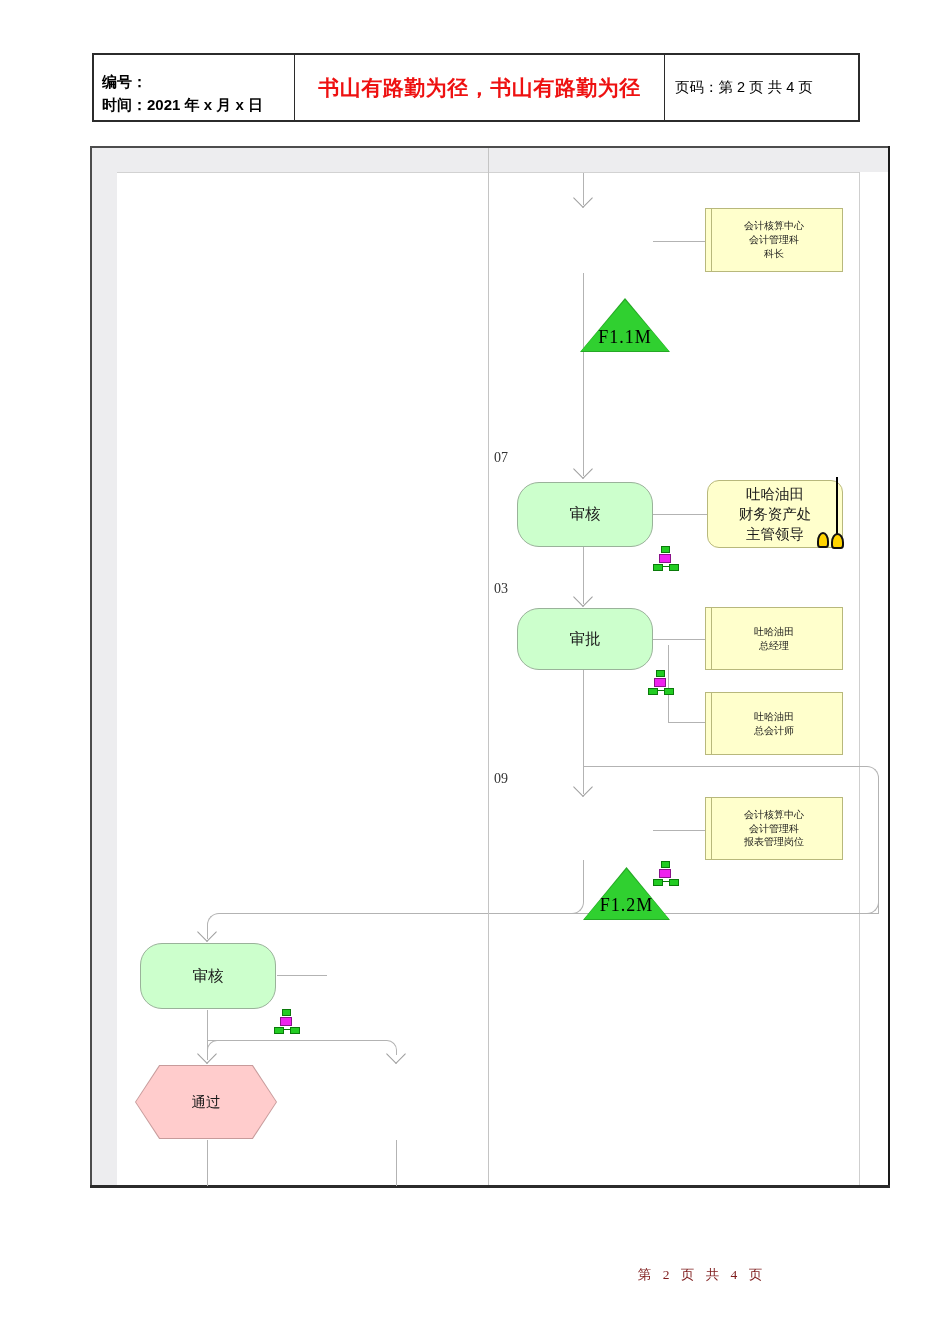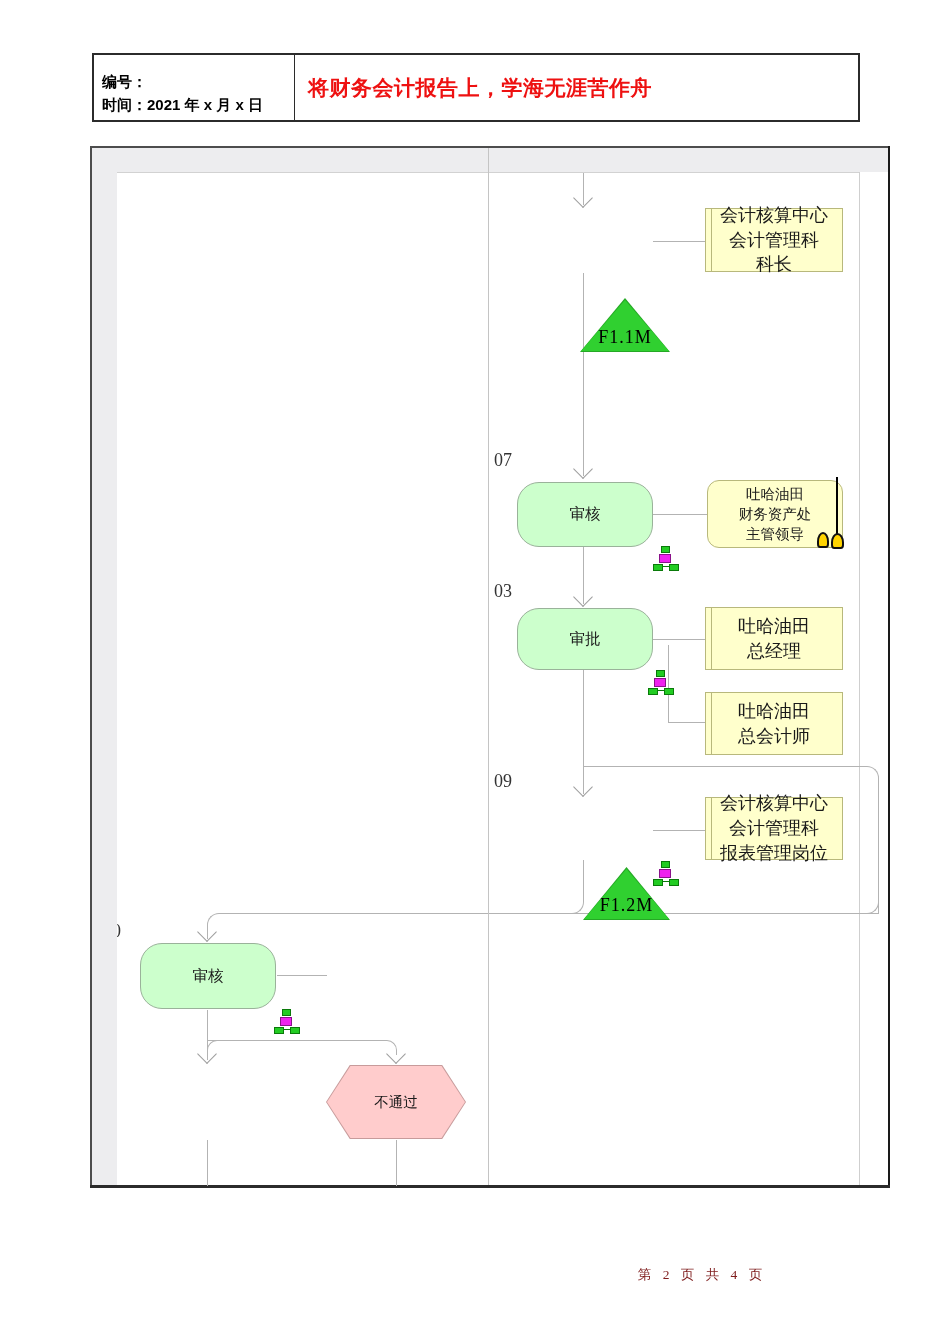--- a/index.html
+++ b/index.html
@@ -24,35 +24,35 @@
   .thin{position:absolute;background:#d2d2d2;}
   
   .ln{position:absolute;background:var(--connector,#b3b3b3);z-index:1;}
   .pl{position:absolute;border:0 solid var(--connector,#b3b3b3);z-index:1;box-sizing:border-box;background:transparent;}
   .arr{position:absolute;width:13px;height:13px;border-right:1px solid #9e9e9e;
        border-bottom:1px solid #9e9e9e;transform:rotate(45deg);z-index:2;}
   
   .node{position:absolute;box-sizing:border-box;display:flex;align-items:center;justify-content:center;
         text-align:center;white-space:pre-line;color:#1a1a1a;z-index:3;}
   .act{background:var(--activity-fill,#ccffcc);border:1px solid #9ab29a;border-radius:22px;font-size:15.5px;line-height:1.45;}
-  .org{background:var(--org-fill,#ffffcc);border:1px solid var(--org-border,#b8b87c);font-size:18px;line-height:1.38;}
+  .org{background:var(--org-fill,#ffffcc);border:1px solid var(--org-border,#b8b87c);font-size:10px;line-height:1.38;}
   .org::before{content:"";position:absolute;left:5px;top:0;bottom:0;width:1px;background:var(--org-border,#b8b87c);}
   .role{background:var(--org-fill,#ffffcc);border:1px solid var(--org-border,#b8b87c);border-radius:12px;
         font-size:14.5px;line-height:1.38;}
   .hex-o{position:absolute;z-index:3;clip-path:polygon(0% 50%,17% 0%,83% 0%,100% 50%,83% 100%,17% 100%);
          background:var(--result-border,#c79b9b);}
   .hex-i{position:absolute;left:1px;top:1px;right:1px;bottom:1px;
          clip-path:polygon(0% 50%,17% 0%,83% 0%,100% 50%,83% 100%,17% 100%);
          background:var(--result-fill,#ffcccc);display:flex;align-items:center;justify-content:center;
          font-size:14.5px;color:#1a1a1a;}
   .tri-o{position:absolute;z-index:3;clip-path:polygon(50% 0%,0% 100%,100% 100%);background:#25a825;}
   .tri-i{position:absolute;left:1px;top:2px;right:1px;bottom:1px;clip-path:polygon(50% 0%,0% 100%,100% 100%);
          background:var(--triangle-fill,#30d030);}
   .tri-t{position:absolute;left:0;right:0;bottom:4px;text-align:center;font-size:18px;color:#000;letter-spacing:1px;z-index:4;}
-  .steplbl{position:absolute;font-size:18px;color:#333;z-index:1;}
+  .steplbl{position:absolute;font-size:14px;color:#333;z-index:1;}
   
   .oi{position:absolute;width:27px;height:26px;z-index:4;}
   .oi .sq{position:absolute;box-sizing:border-box;border:1px solid #0a7a0a;background:var(--org-icon-green,#22cc22);}
   .oi .mid{border-color:#8a128a;background:var(--org-icon-magenta,#ee22ee);}
   .oi .bar{position:absolute;background:#0a7a0a;}
   
   .pole{position:absolute;width:2px;background:#000;z-index:4;}
   .person{position:absolute;background:var(--person-yellow,#ffd400);border:2px solid #111;
           border-radius:50% 50% 25% 25%/60% 60% 25% 25%;box-sizing:border-box;z-index:5;}
   .footer{position:absolute;left:612px;top:1266px;width:180px;text-align:center;
@@ -61,21 +61,22 @@
 </head>
 <body>
 
 <div class="page">
 
   <div class="hdr">
     <div class="hdr-cell hdr-left">
       <div>编号：</div>
       <div>时间：2021 年 x 月 x 日</div>
     </div>
-    <div class="hdr-cell hdr-mid">将财务会计报告上，学海无涯苦作舟</div>
+    <div class="hdr-cell hdr-mid">书山有路勤为径，书山有路勤为径</div>
+    <div class="hdr-cell hdr-right">页码：第 2 页  共 4 页</div>
   </div>
 
   <div class="fr" style="left:90px;top:146px;width:800px;height:2px;"></div>
   <div class="fr" style="left:90px;top:146px;width:2px;height:1042px;"></div>
   <div class="fr" style="left:888px;top:146px;width:2px;height:1042px;background:#1a1a1a;"></div>
   <div class="fr" style="left:90px;top:1185px;width:800px;height:3px;background:#2b2b2b;"></div>
   <div class="band" style="left:92px;top:148px;width:796px;height:24px;"></div>
   <div class="band" style="left:92px;top:148px;width:25px;height:1037px;"></div>
   <div class="thin" style="left:117px;top:172px;width:742px;height:1px;z-index:6;"></div>
   <div class="thin" style="left:859px;top:148px;width:1px;height:1037px;background:#cfcfcf;"></div>
@@ -139,22 +140,22 @@
 
   <div class="tri-o" style="left:580px;top:298px;width:90px;height:54px;">
     <div class="tri-i"></div>
     <div class="tri-t">F1.1M</div>
   </div>
   <div class="tri-o" style="left:583px;top:867px;width:87px;height:53px;">
     <div class="tri-i"></div>
     <div class="tri-t">F1.2M</div>
   </div>
 
-  <div class="hex-o" style="left:326px;top:1065px;width:140px;height:74px;">
-    <div class="hex-i">不通过</div>
+  <div class="hex-o" style="left:135px;top:1065px;width:142px;height:74px;">
+    <div class="hex-i">通过</div>
   </div>
 
   <div class="oi" style="left:653px;top:546px;">
     <div class="sq" style="left:8px;top:0;width:9px;height:7px;"></div>
     <div class="sq mid" style="left:6px;top:8px;width:12px;height:9px;"></div>
     <div class="bar" style="left:9px;top:20px;width:9px;height:1px;"></div>
     <div class="sq" style="left:0;top:18px;width:10px;height:7px;"></div>
     <div class="sq" style="left:16px;top:18px;width:10px;height:7px;"></div>
   </div>
   <div class="oi" style="left:648px;top:670px;">

